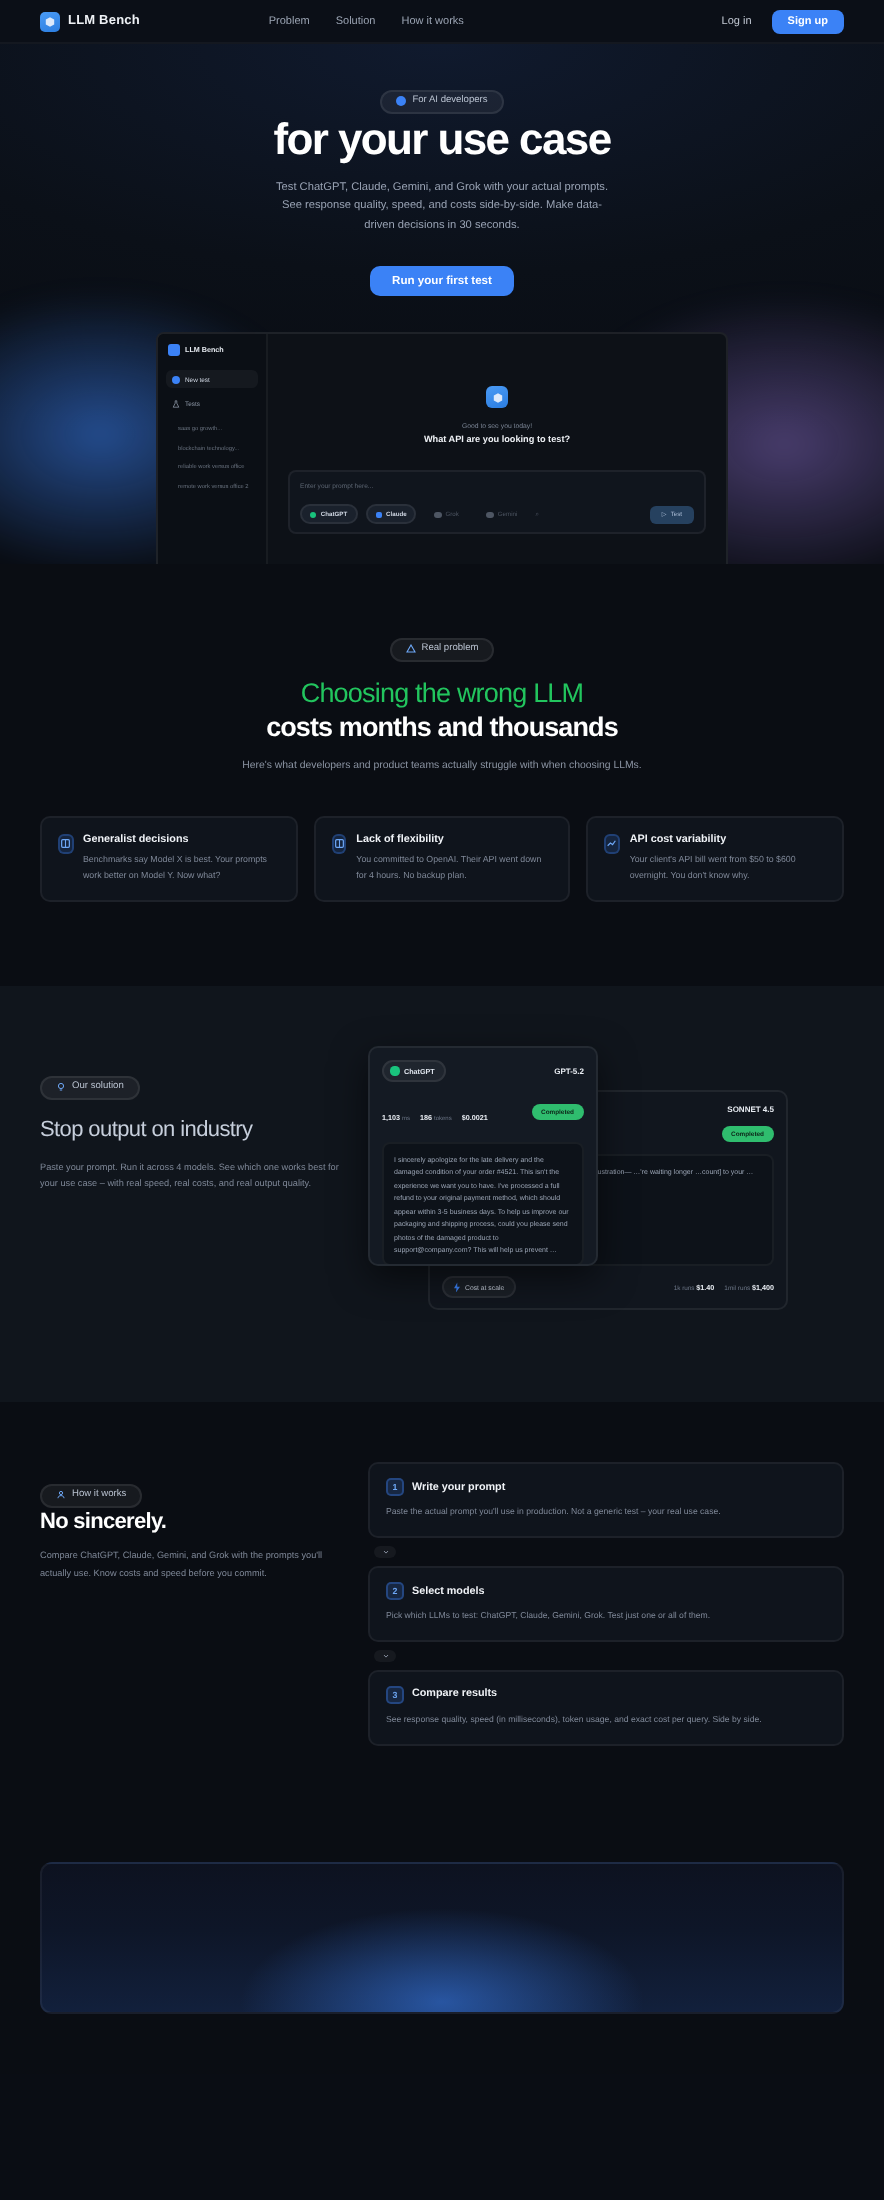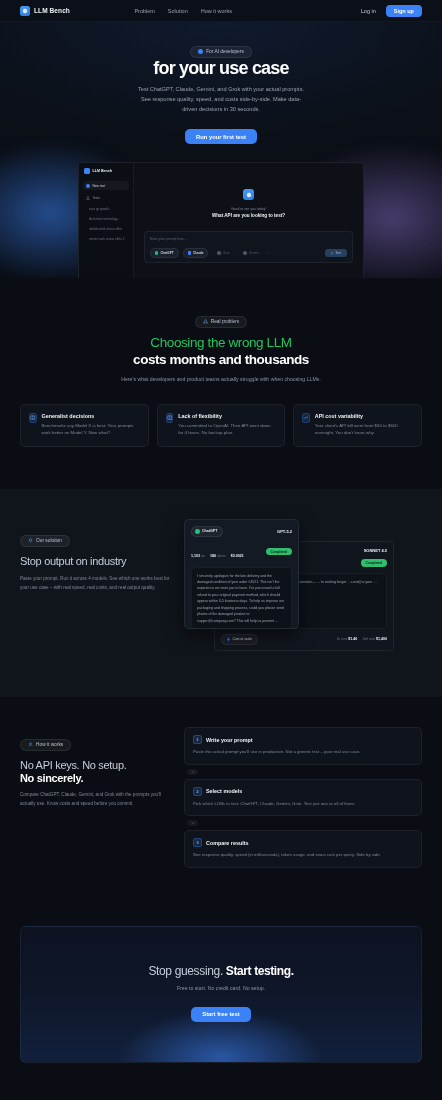--- a/index.html
+++ b/index.html
@@ -60,21 +60,21 @@
     background: rgba(255,255,255,0.055); border: 1px solid rgba(255,255,255,0.08);
     border-radius: 20px; padding: 2.5px 7px; font-size: 4.8px; color: #b9c2d0;
   }
   .pill .dot { width: 5px; height: 5px; border-radius: 50%; background: #3b82f6; display:inline-block;}
   .pill svg { width: 5px; height: 5px; }
   h1.hero-t1 {
     font-size: 22px; font-weight: 400; letter-spacing: -.7px;
     color: #cdd5e2; margin-top: 8px; line-height: 1.12;
   }
   h1.hero-t2 {
-    font-size: 18px; font-weight: 800; letter-spacing: -.8px;
+    font-size: 22px; font-weight: 800; letter-spacing: -.8px;
     color: #ffffff; line-height: 1.12; margin-bottom: 7px;
   }
   .hero-sub {
     font-size: 5.6px; line-height: 1.75; color: #98a2b3;
     max-width: 170px; margin: 0 auto 10px;
   }
   .btn-primary {
     display: inline-block; background: #3b82f6; color: #fff;
     font-size: 5.8px; font-weight: 600; padding: 4.5px 11px;
     border-radius: 5px; border: none; font-family: inherit;
@@ -477,21 +477,20 @@
 
   <div class="sec-how">
     <div class="how-left">
       <span class="pill">
         <svg viewBox="0 0 10 10">
             <circle cx="5" cy="3" r="1.6" fill="none" stroke="#6ea8f7" stroke-width="1"></circle>
             <path d="M2 8.2c0-1.7 1.4-2.6 3-2.6s3 .9 3 2.6" fill="none" stroke="#6ea8f7" stroke-width="1"></path>
           </svg>
         <span>How it works</span>
       </span>
-      <div class="how-t1" style="margin-top:7px">No API keys. No setup.</div>
       <div class="how-t2">No sincerely.</div>
       <div class="how-p">Compare ChatGPT, Claude, Gemini, and Grok with the prompts you'll actually use. Know costs and speed before you commit.</div>
     </div>
     <div class="how-right">
       <div class="step">
         <div class="step-head">
           <span class="step-num">1</span>
           <span class="step-h">Write your prompt</span>
         </div>
         <div class="step-p">Paste the actual prompt you'll use in production. Not a generic test – your real use case.</div>
@@ -519,23 +518,16 @@
           <span class="step-h">Compare results</span>
         </div>
         <div class="step-p">See response quality, speed (in milliseconds), token usage, and exact cost per query. Side by side.</div>
       </div>
     </div>
   </div>
 
   <div class="sec-cta-outer">
     <div class="sec-cta">
       <div class="cta-glow"></div>
-      <div class="cta-inner">
-        <div>
-          <span class="cta-t1">Stop guessing. </span><span class="cta-t2">Start testing.</span>
-        </div>
-        <div class="cta-sub">Free to start. No credit card. No setup.</div>
-        <button class="btn-primary">Start free test</button>
-      </div>
     </div>
   </div>
 
 </div>
 
 </body></html>

